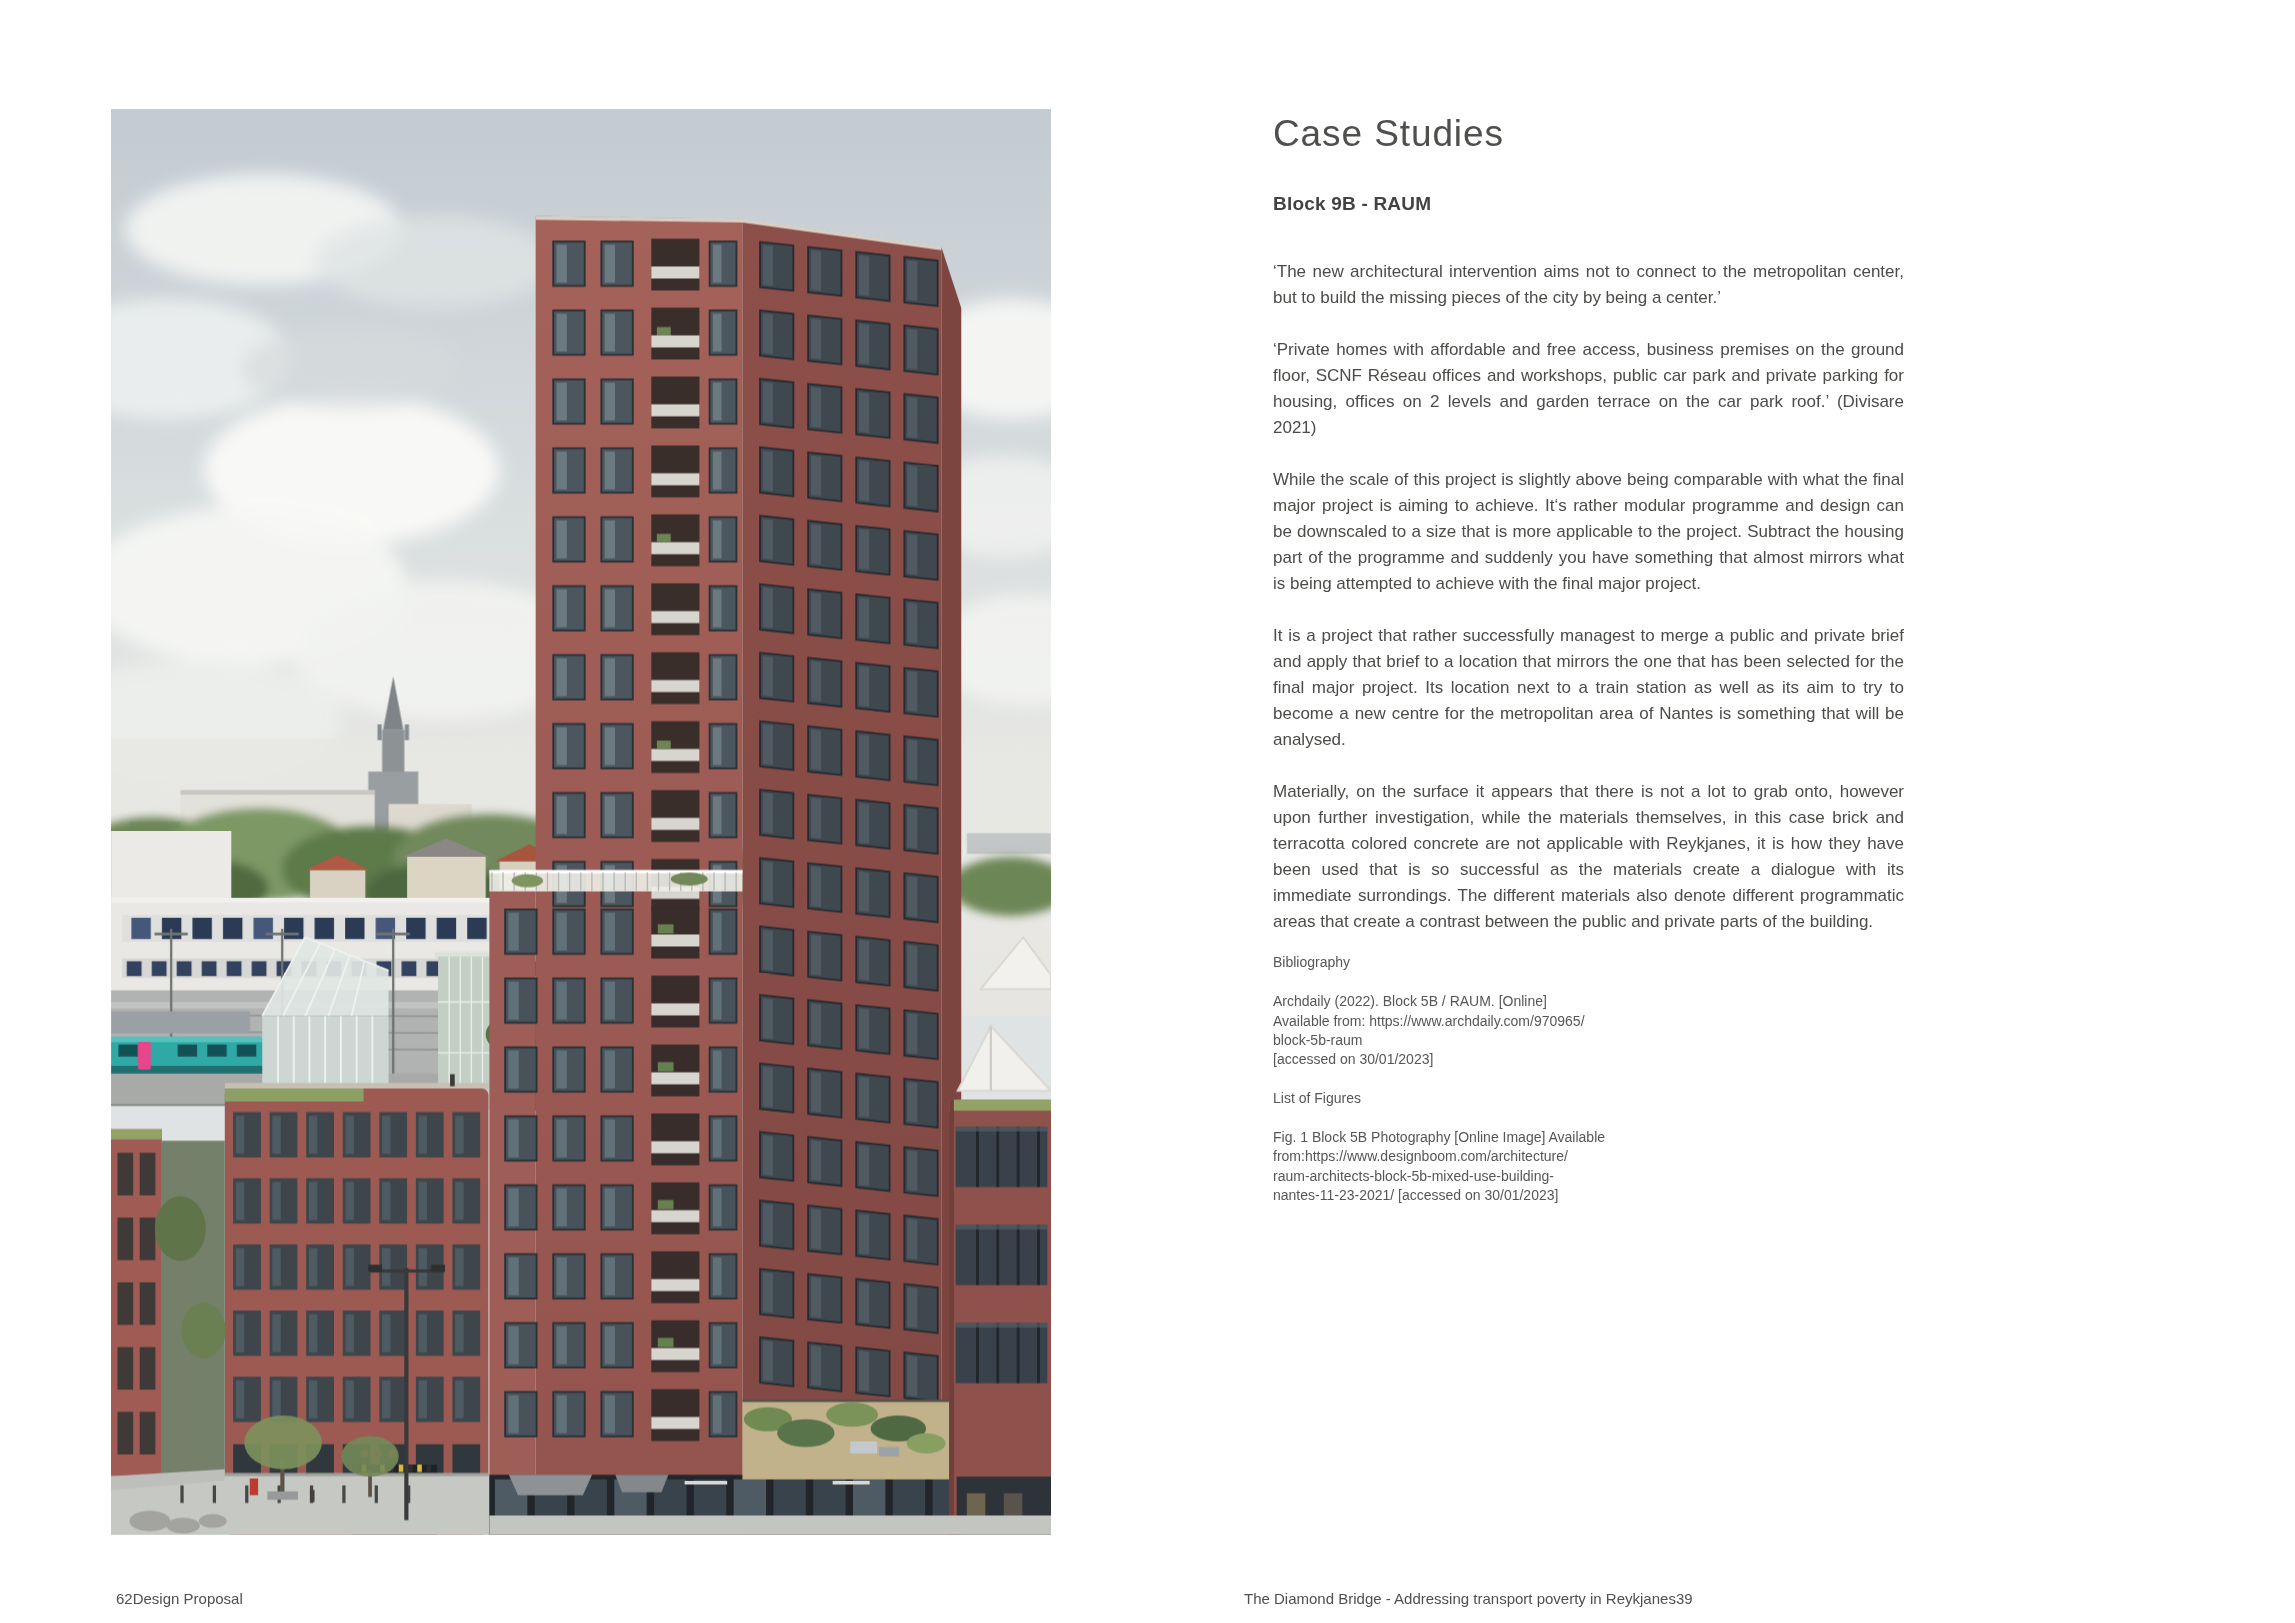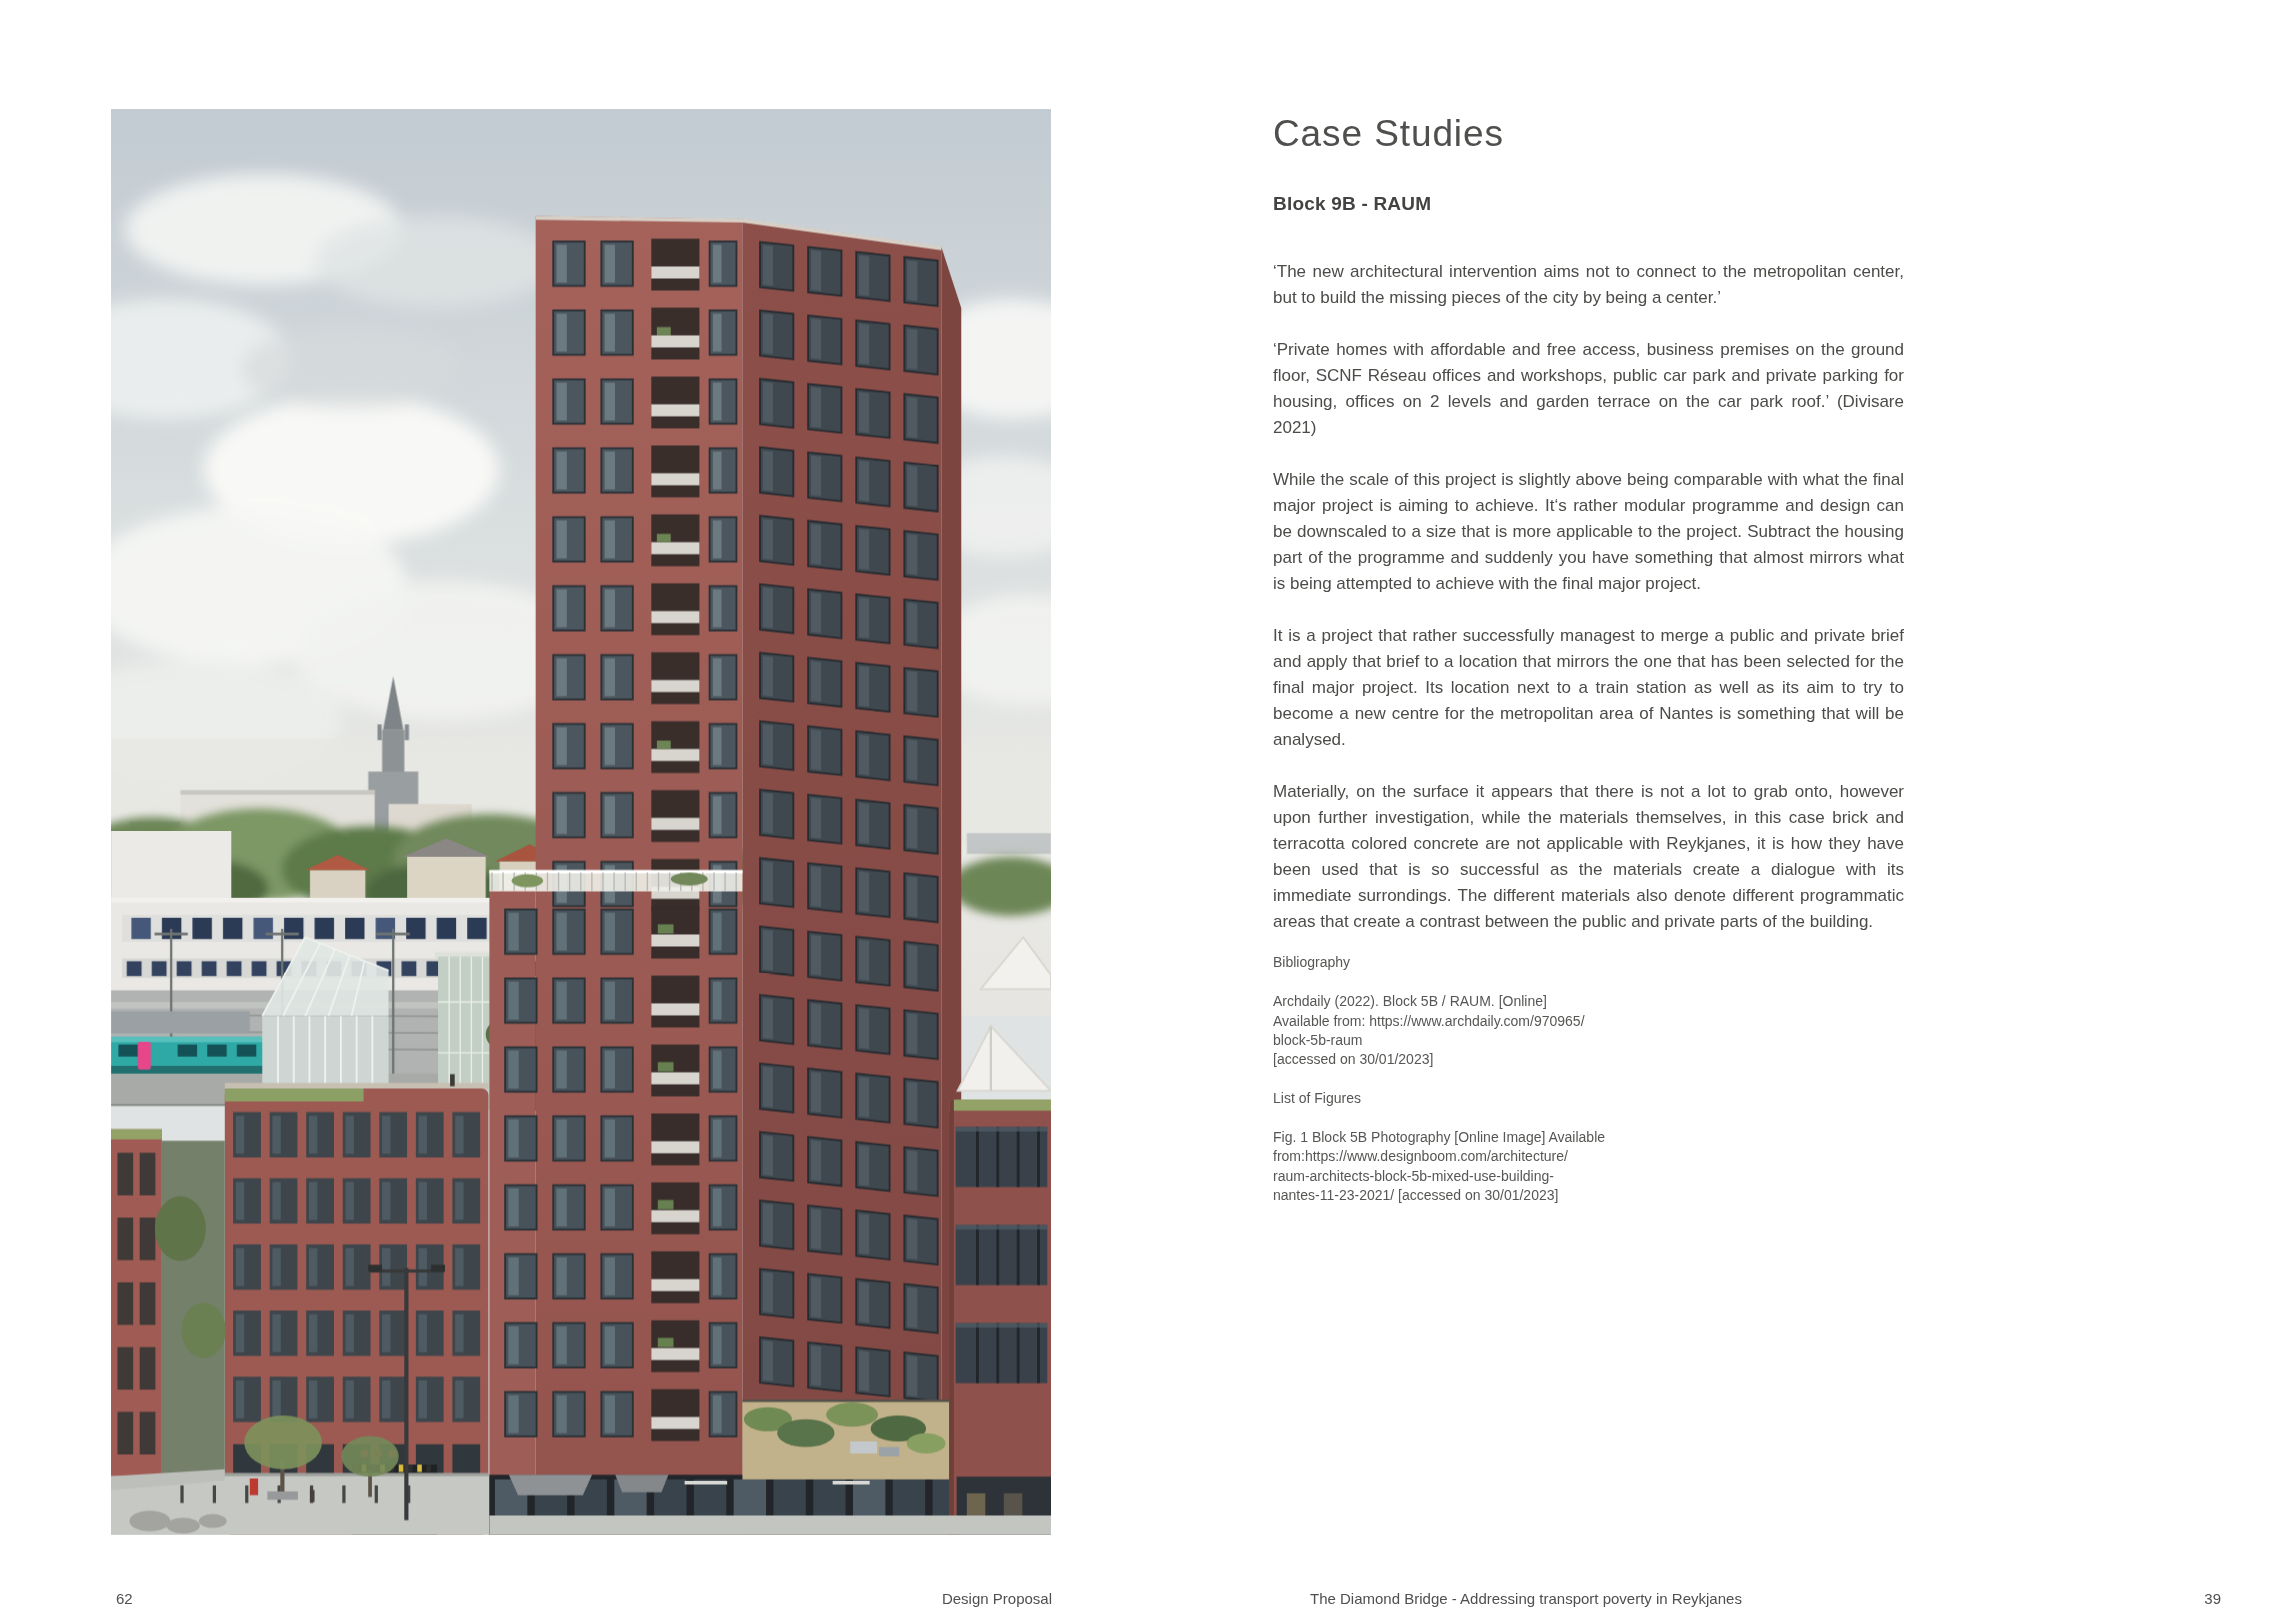--- a/index.html
+++ b/index.html
@@ -11,23 +11,23 @@
   .photo-frame svg{display:block}
 
   .textcol{position:absolute;left:1273px;top:115px;width:631px}
   .title{font-size:37px;font-weight:400;letter-spacing:0.9px;color:#4f4f4d;margin:0;line-height:1.05}
   .h2{font-size:19px;font-weight:700;letter-spacing:0.2px;margin:39px 0 0 0;color:#434341}
   .para{font-size:17px;line-height:26px;text-align:justify;white-space:pre-line;margin:26px 0 0 0;color:#4b4b48}
   .para.first{margin-top:44px}
   .bib-head{font-size:14px;line-height:19.4px;margin-top:18.5px;color:#56565-3}
   .bib-head,.bib{font-size:14px;line-height:19.4px;color:#565654}
   .bib{white-space:pre-line;margin-top:19.4px}
-  .footer{position:absolute;font-size:15px;color:#4f4f4d;display:flex;justify-content:space-between}
+  .footer{position:absolute;font-size:15px;color:#4f4f4d;display:flex;}
   .footer-left{left:116px;top:1590px;width:936px}
-  .footer-right{left:1310px;top:1590px;width:911px}
+  .footer-right{left:1244px;top:1590px;width:911px}
 </style>
 </head>
 <body>
 
 <figure class="photo-frame" style="margin:0">
 <svg width="940" height="1426" viewBox="0 0 2032 3082" xmlns="http://www.w3.org/2000/svg">
   <defs>
     <linearGradient id="skyG" x1="0" y1="0" x2="0" y2="1">
       <stop offset="0" stop-color="#c2cbd2"></stop>
           <stop offset="0.45" stop-color="#d9dedf"></stop>

